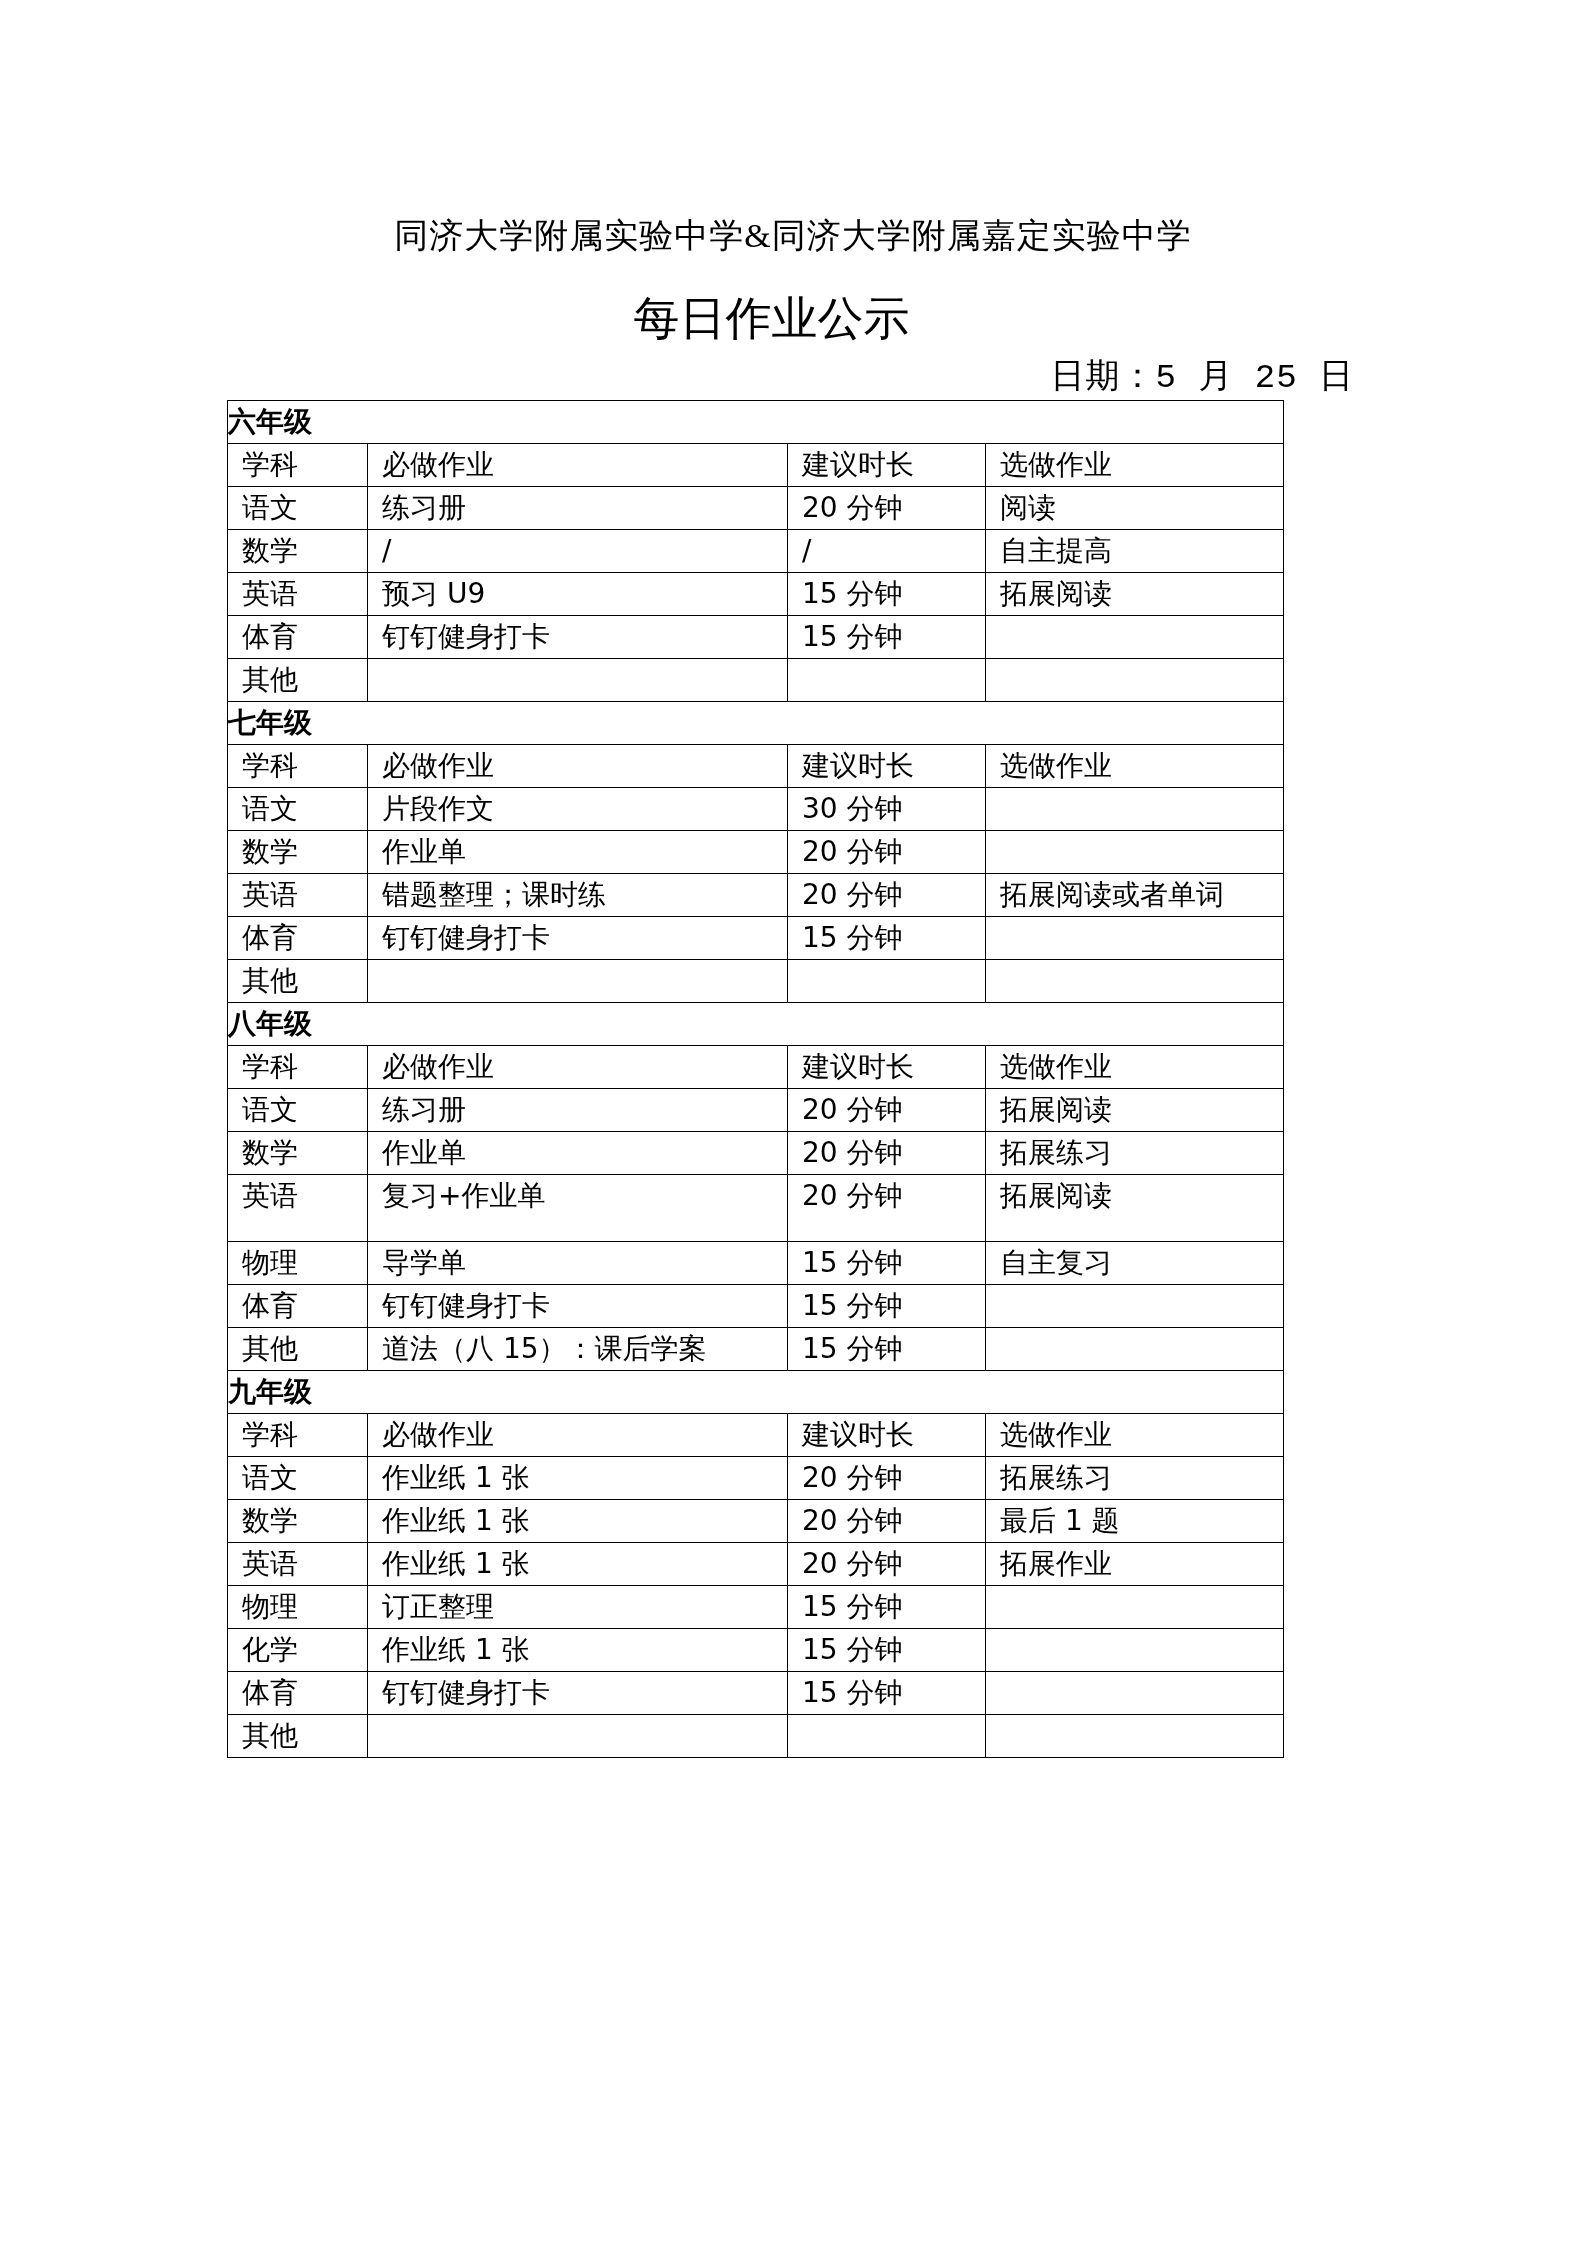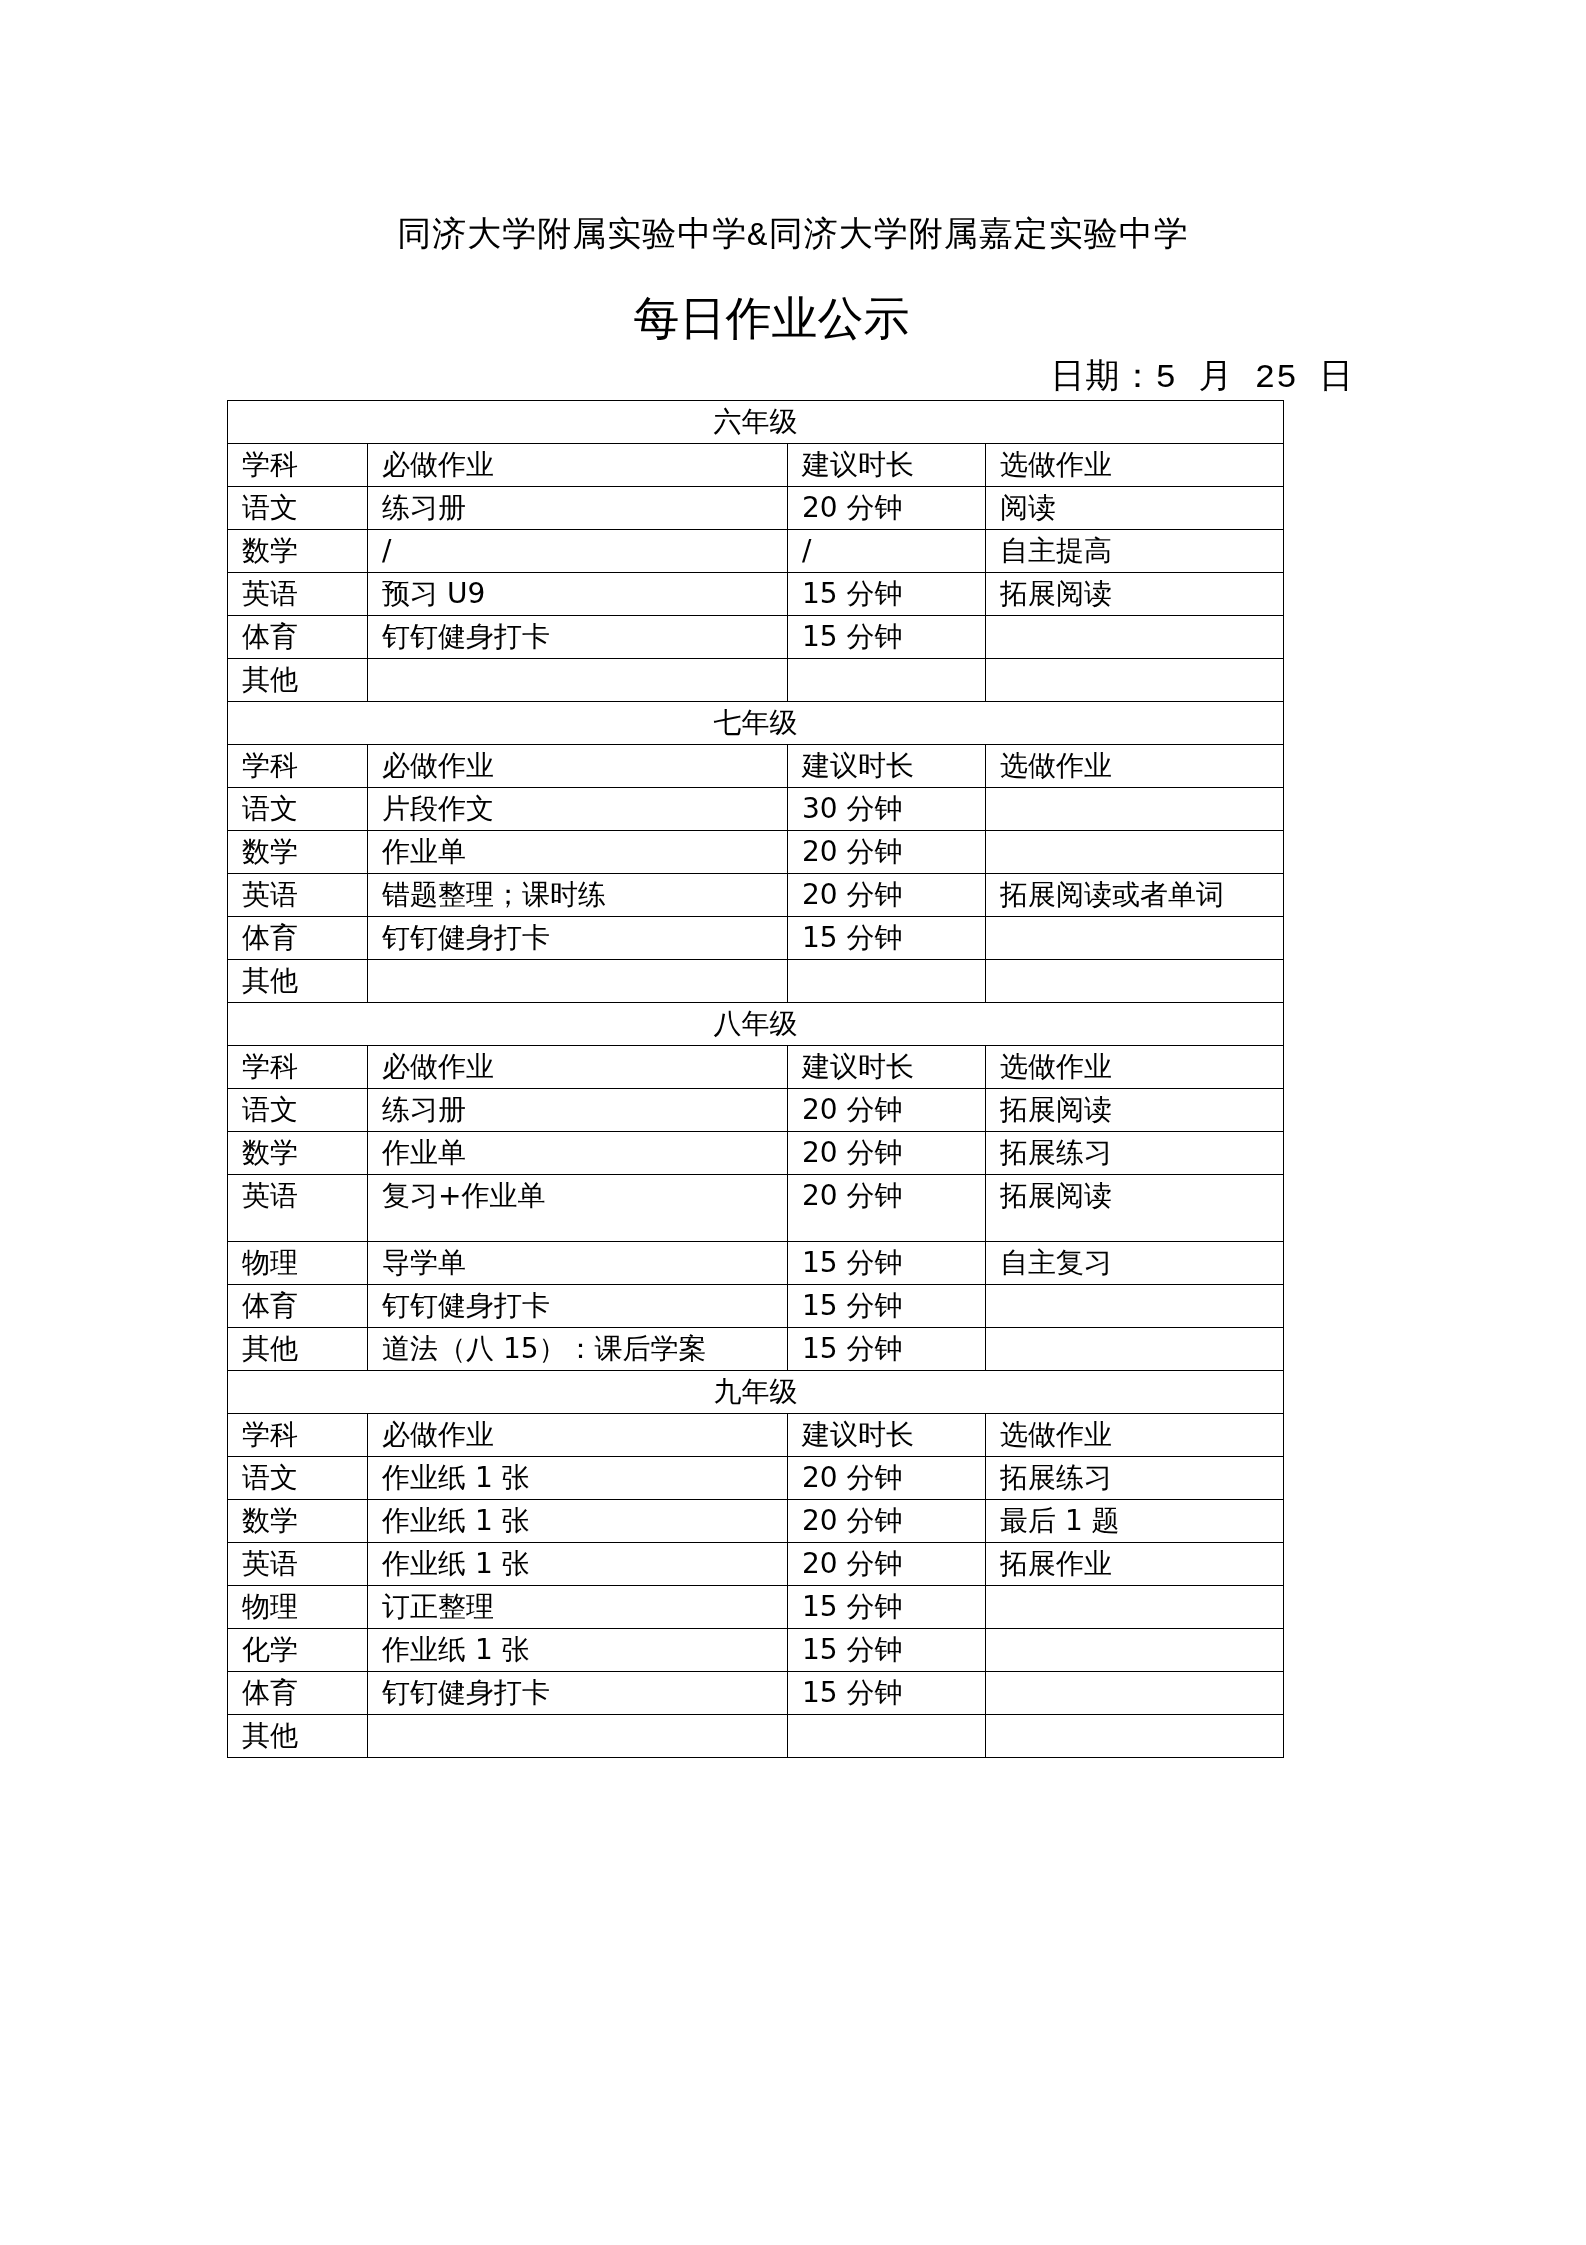--- a/index.html
+++ b/index.html
@@ -1,38 +1,38 @@
 <!DOCTYPE html>
 <html><head>
 <meta charset="utf-8">
 <style>
   html, body { margin: 0; padding: 0; background: #ffffff; }
   body { width: 1586px; height: 2245px; position: relative; overflow: hidden; color: #000; }
   .subtitle {
     position: absolute; left: 0; width: 1586px; top: 214px; text-align: center;
-    font-family: Liberation Mono, monospace; font-size: 34px; line-height: 44px; letter-spacing: 1px;
+    font-family: Liberation Serif, serif; font-size: 34px; line-height: 44px; letter-spacing: 1px;
   }
   .title {
     position: absolute; left: 0; width: 1543px; top: 290px; text-align: center;
     font-family: "DejaVu Sans", sans-serif; font-size: 46px; line-height: 56px;
   }
   .date {
     position: absolute; right: 232px; top: 360px;
     font-family: Liberation Mono, monospace; font-size: 34px; line-height: 36px; letter-spacing: 1px;
   }
   table.hw {
     position: absolute; left: 227px; top: 400px; width: 1056px;
     border-collapse: collapse; table-layout: fixed;
     font-family: "DejaVu Sans", sans-serif; font-size: 28px;
   }
   table.hw td {
     border: 1.5px solid #000; height: 42px; padding: 0 0 0 14px;
     vertical-align: top; line-height: 42px; white-space: nowrap; overflow: hidden;
   }
-  table.hw td.grade { text-align: center; padding: 0; }
+  table.hw td.grade { padding: 0; font-weight: bold; }
   table.hw tr.tall td { height: 66px; }
   col.c1 { width: 140px; } col.c2 { width: 420px; } col.c3 { width: 198px; } col.c4 { width: 298px; }
 </style>
 </head>
 <body>
 
 <div class="subtitle">同济大学附属实验中学&amp;同济大学附属嘉定实验中学</div>
 <div class="title">每日作业公示</div>
 <div class="date">日期：5 月 25 日</div>
 

